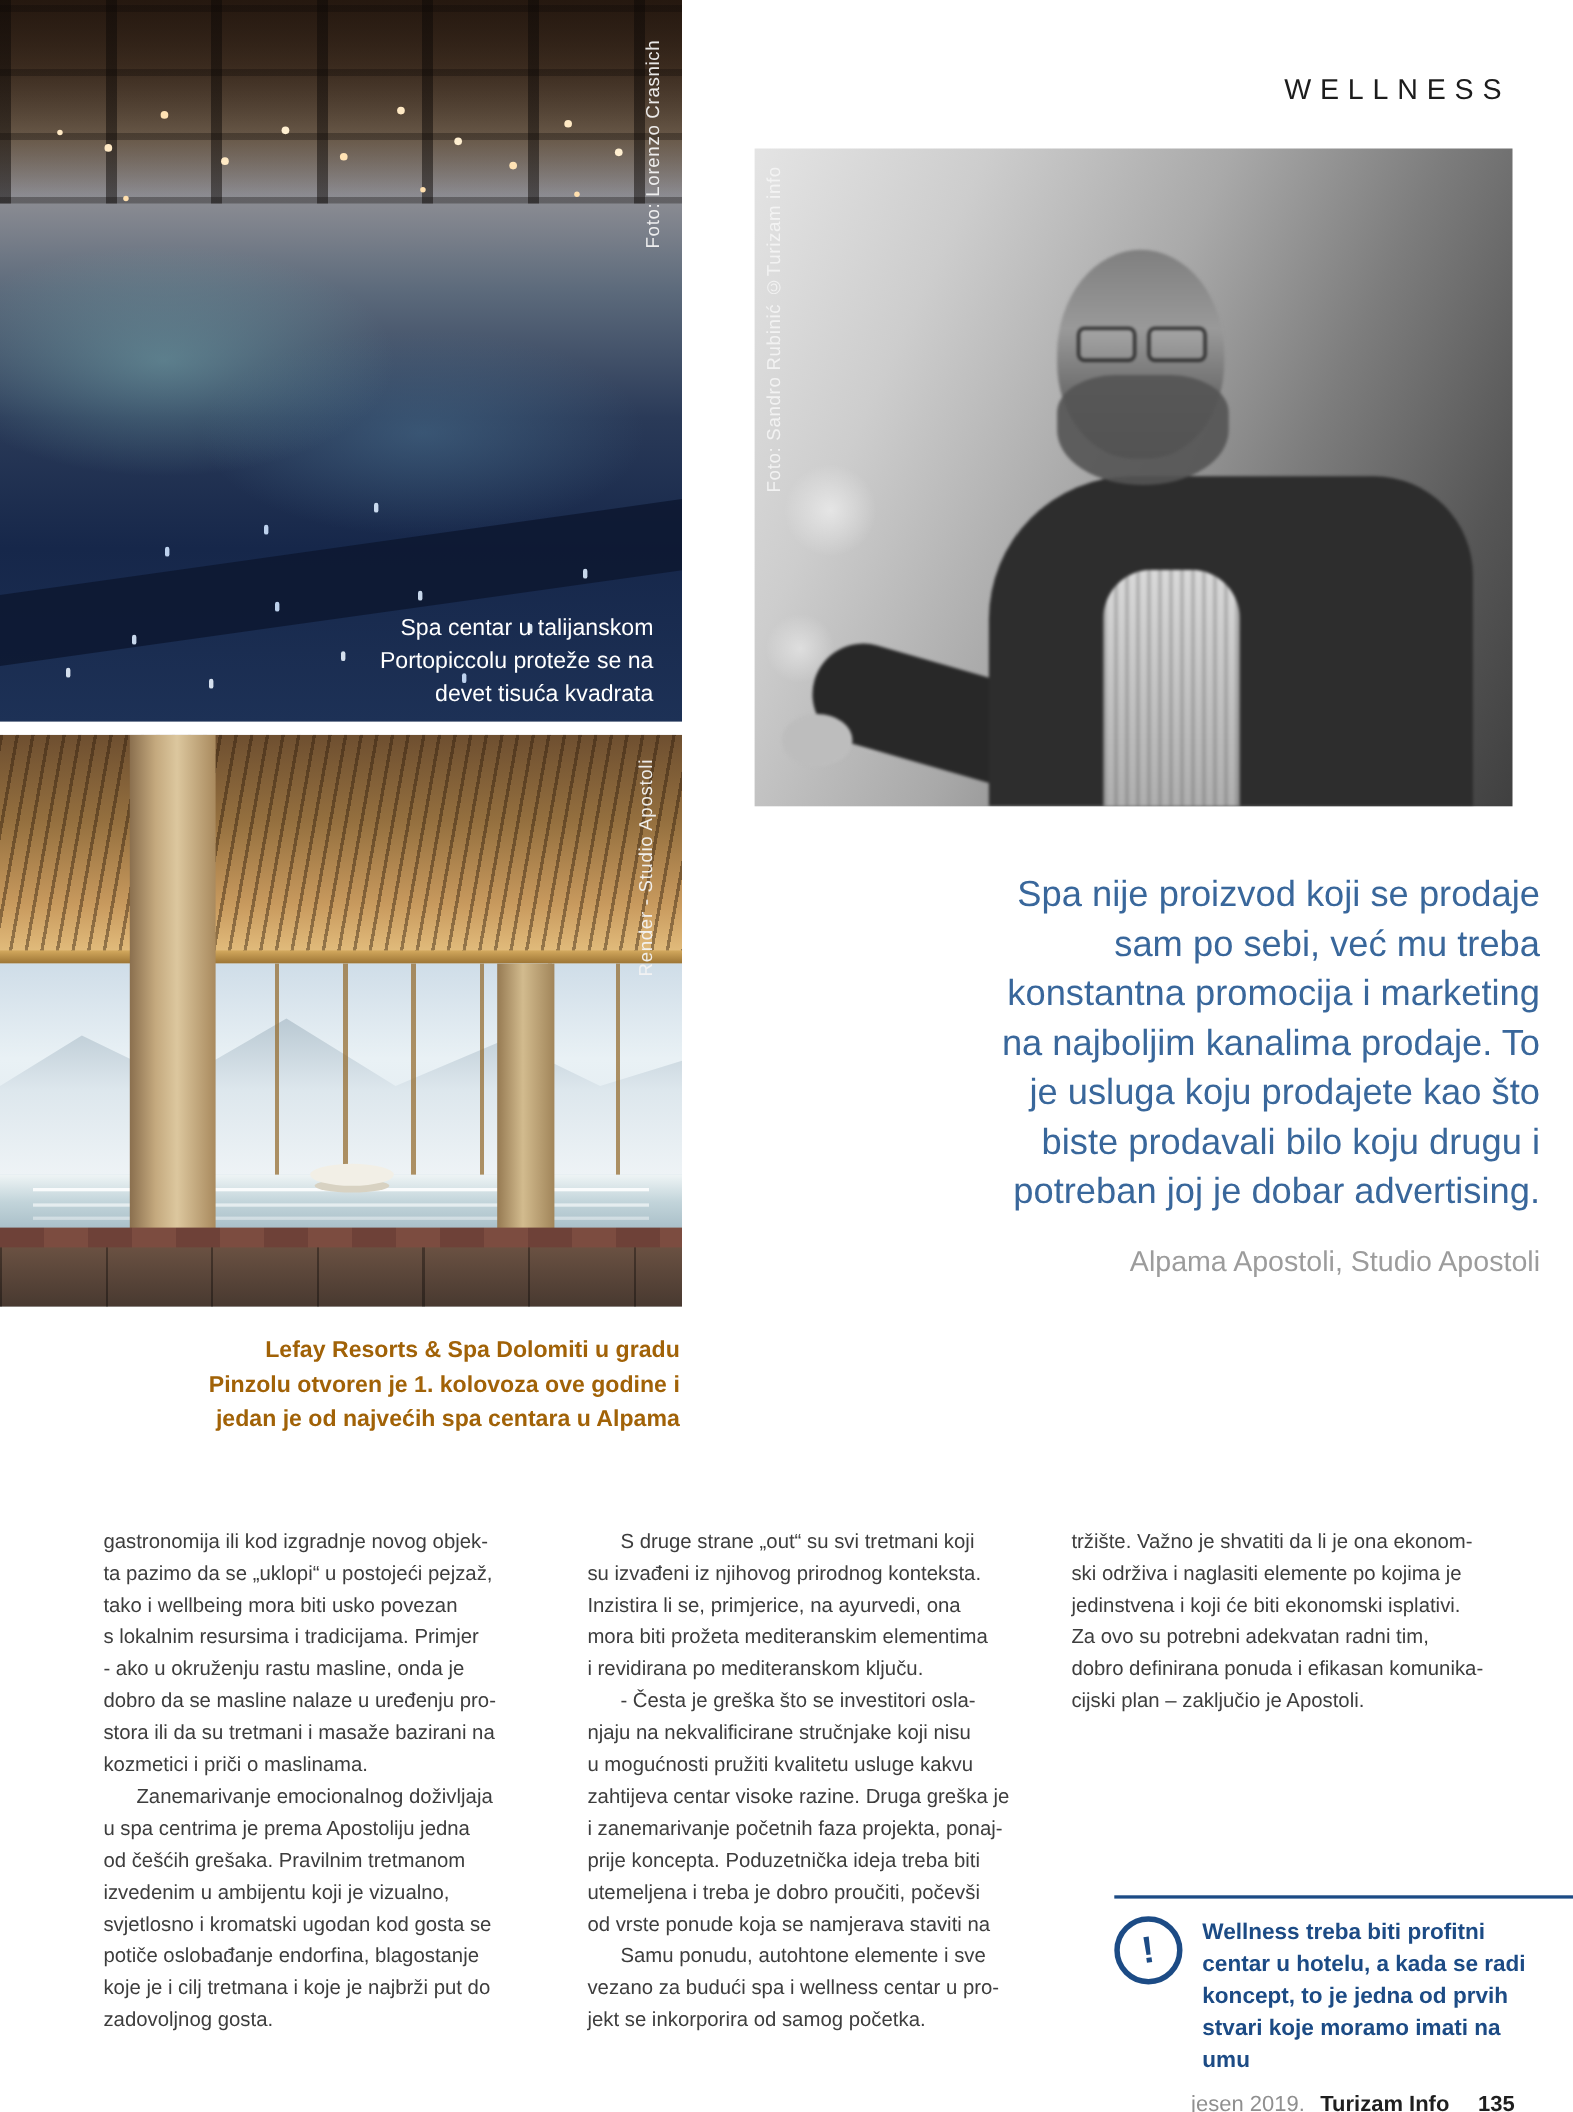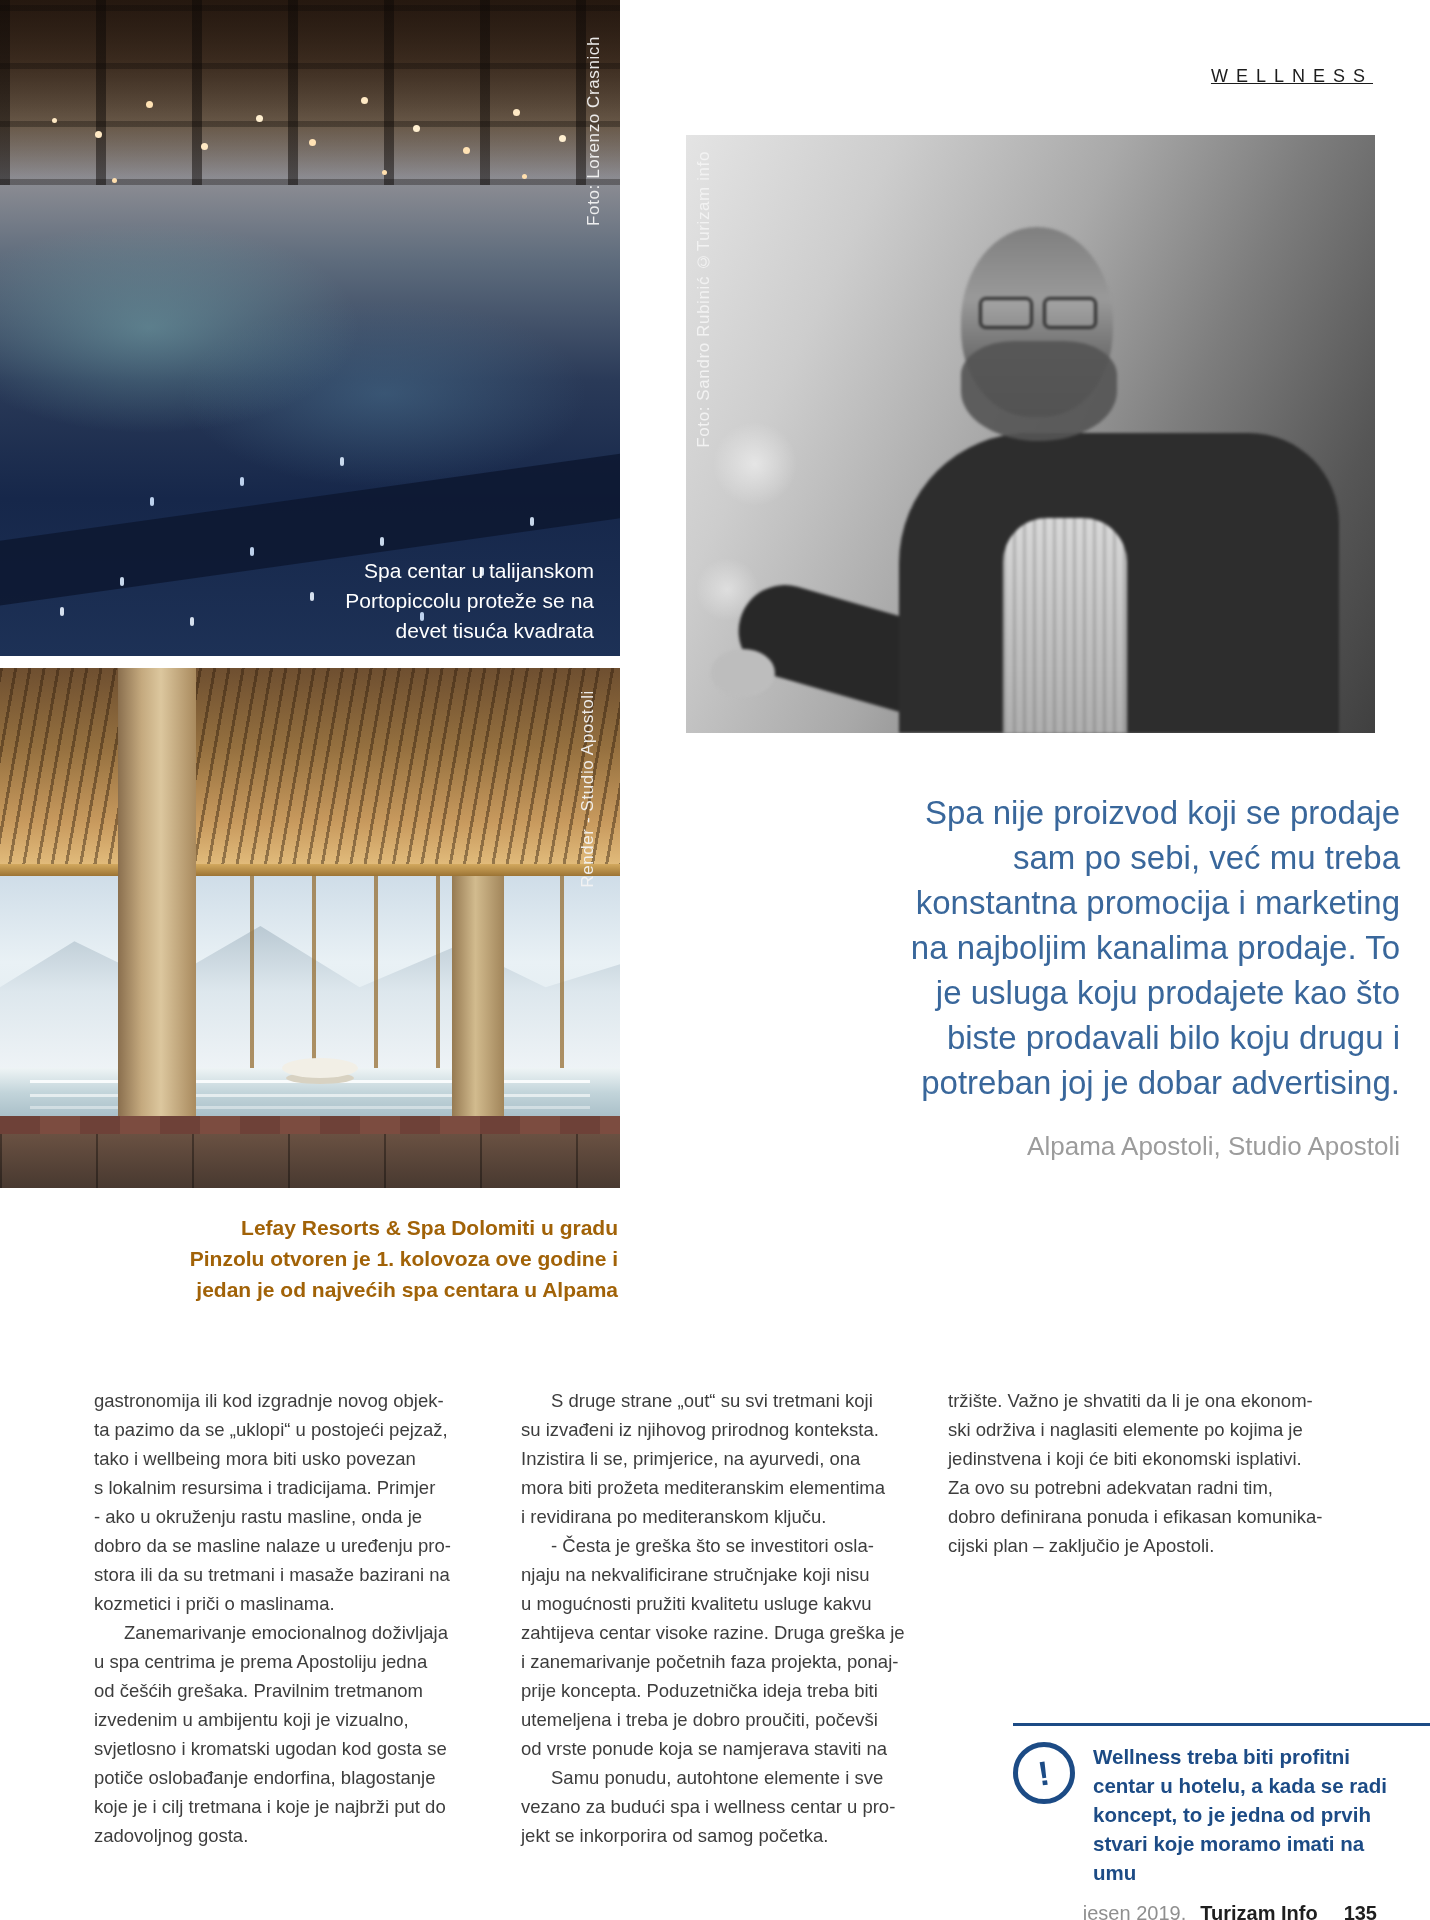--- a/index.html
+++ b/index.html
@@ -101,31 +101,31 @@
       repeating-linear-gradient(90deg, rgba(90,90,90,.28) 0 3px, transparent 3px 10px),
       linear-gradient(180deg,#d9d9d9,#aeaeae);}
   .por-head{position:absolute;right:262px;top:92px;width:152px;height:190px;border-radius:50% 50% 46% 46%;
     background:linear-gradient(180deg,#7f7f7f 0%,#999999 38%,#6e6e6e 68%,#4a4a4a 100%);}
   .por-beard{position:absolute;right:258px;top:206px;width:156px;height:100px;background:#545454;border-radius:34% 34% 50% 50%;opacity:.9;}
   .por-glasses{position:absolute;right:276px;top:162px;width:120px;display:flex;gap:10px;}
   .por-lens{width:48px;height:26px;border:3px solid #2e2e2e;border-radius:7px;background:rgba(255,255,255,.10);}
   #credit-portrait{left:8px;top:16px;}
 
   
-  #section-label{top:66px;right:57px;font-size:18px;letter-spacing:8px;color:#1c1c1c;font-weight:500;text-decoration:underline;}
+  #section-label{top:66px;right:57px;font-size:26px;letter-spacing:8px;color:#1c1c1c;font-weight:500;}
   #caption-render{
     left:150px;top:1212px;width:468px;text-align:right;font-weight:700;
     font-size:21px;line-height:31px;color:#a16207;white-space:pre-line;
   }
   #quote-block{left:670px;top:790px;right:30px;text-align:right;}
   .quote-text{color:#39679b;font-size:33px;line-height:45px;white-space:pre-line;font-weight:400;}
   .quote-attr{margin-top:26px;color:#9c9c9c;font-size:26px;}
 
   
-  #article{left:94px;top:1386px;width:1312px;display:flex;gap:3px;position:absolute;}
+  #article{left:94px;top:1386px;width:1312px;display:flex;gap:16px;position:absolute;}
   .article-col{width:424px;font-size:18.5px;line-height:29px;color:#3d3d3d;}
   .body-para{white-space:pre-line;margin:0;}
   .body-para.indent{text-indent:30px;}
 
   
   #callout-rule{left:1013px;right:0;top:1723px;height:3px;background:#1c4b85;}
   #callout{left:1013px;top:1742px;right:24px;display:flex;gap:18px;position:absolute;}
   .callout-icon{width:52px;height:52px;border:5px solid #1c4b85;border-radius:50%;
     display:flex;align-items:center;justify-content:center;flex:0 0 auto;}
   .callout-icon span{color:#1c4b85;font-weight:800;font-size:34px;transform:rotate(-8deg);line-height:1;}

